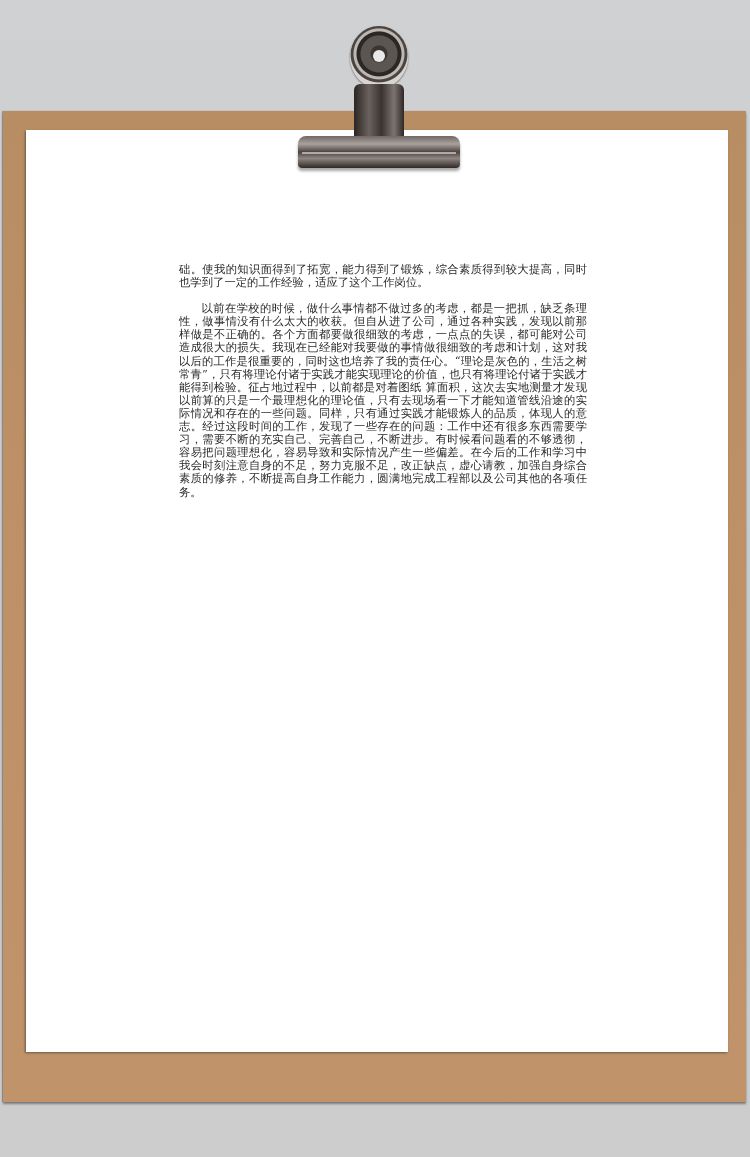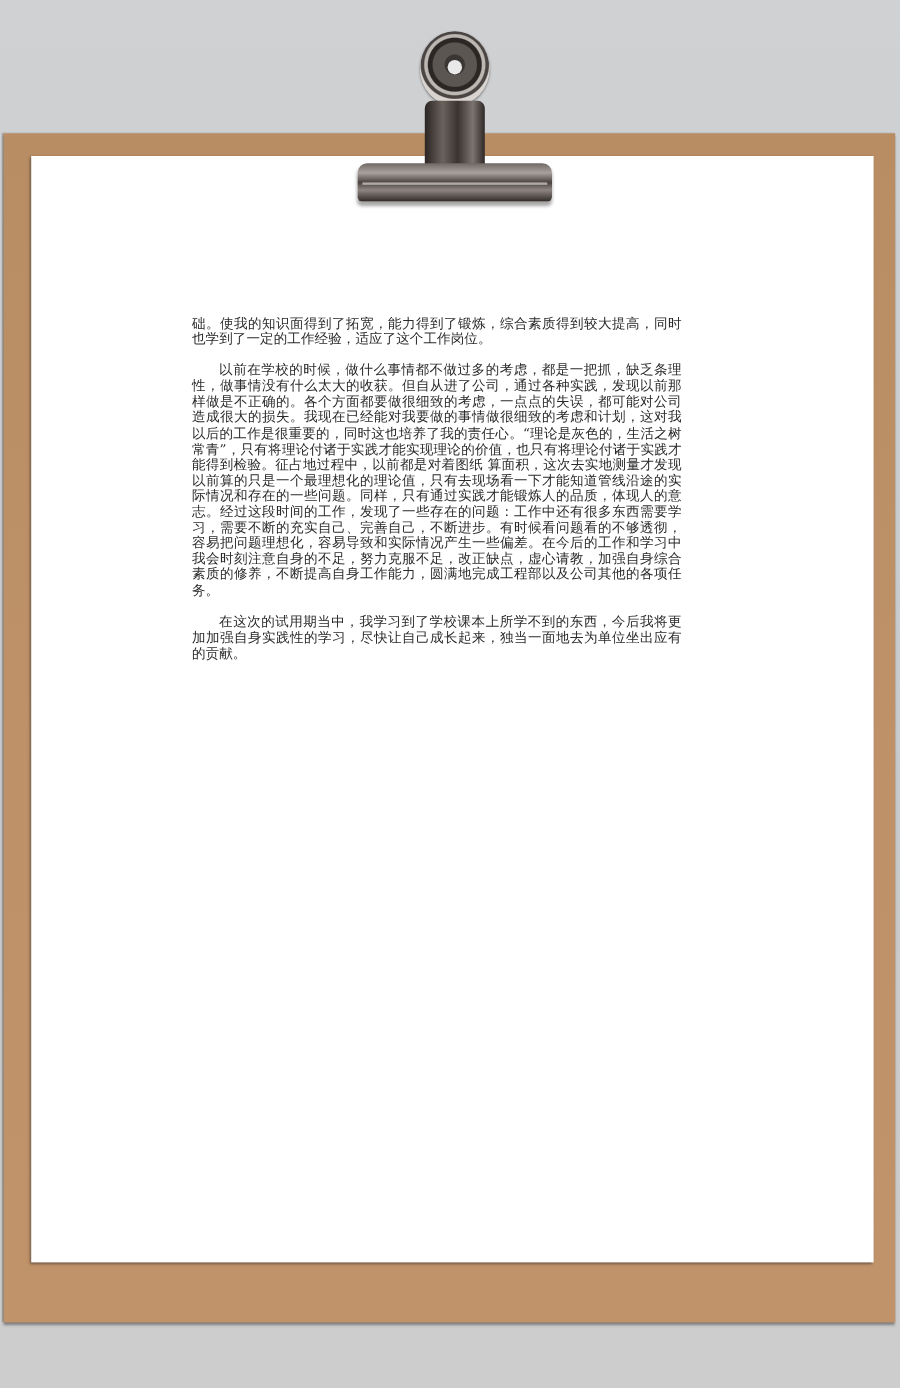--- a/index.html
+++ b/index.html
@@ -12,21 +12,21 @@
       position: absolute; left: 3px; top: 111px; width: 743px; height: 991px;
       background: linear-gradient(180deg, #b98d63 0%, #be9169 50%, #c0936a 100%);
       box-shadow: 0 2px 2px rgba(60,60,60,0.55), -1px 0 1px rgba(80,80,80,0.4);
     }
     .paper {
       position: absolute; left: 26px; top: 130px; width: 702px; height: 922px;
       background: #ffffff;
       box-shadow: -1px 1px 2px rgba(40,40,40,0.55);
     }
     .text-block {
-      position: absolute; left: 160px; top: 263px; width: 408px;
+      position: absolute; left: 179px; top: 263px; width: 408px;
       font-size: 11.3px; line-height: 13.1px; color: #2a2a2a;
       text-align: justify; letter-spacing: 0.05px;
     }
     .text-block p { margin: 0 0 13px 0; }
     .text-block p.indent { text-indent: 2em; }
     
     .clip { position: absolute; left: 296px; top: 24px; width: 166px; height: 146px; }
     .clip-ring {
       position: absolute; left: 54px; top: 2px; width: 58px; height: 62px; border-radius: 50%;
       background: radial-gradient(circle at 50% 45%, #3a3634 0 8px, #5c5652 9px 18px, #2b2725 19px 22px, #bdb7b2 23px 25px, #4a4542 26px 28px, #d9d4cf 29px);
@@ -61,14 +61,13 @@
   <div class="clip-ring"></div>
   <div class="clip-hole"></div>
   <div class="clip-neck"></div>
   <div class="clip-base"></div>
   <div class="clip-base-line"></div>
 </div>
 
 <div class="text-block">
   <p>础。使我的知识面得到了拓宽，能力得到了锻炼，综合素质得到较大提高，同时也学到了一定的工作经验，适应了这个工作岗位。</p>
   <p class="indent">以前在学校的时候，做什么事情都不做过多的考虑，都是一把抓，缺乏条理性，做事情没有什么太大的收获。但自从进了公司，通过各种实践，发现以前那样做是不正确的。各个方面都要做很细致的考虑，一点点的失误，都可能对公司造成很大的损失。我现在已经能对我要做的事情做很细致的考虑和计划，这对我以后的工作是很重要的，同时这也培养了我的责任心。“理论是灰色的，生活之树常青”，只有将理论付诸于实践才能实现理论的价值，也只有将理论付诸于实践才能得到检验。征占地过程中，以前都是对着图纸 算面积，这次去实地测量才发现以前算的只是一个最理想化的理论值，只有去现场看一下才能知道管线沿途的实际情况和存在的一些问题。同样，只有通过实践才能锻炼人的品质，体现人的意志。经过这段时间的工作，发现了一些存在的问题：工作中还有很多东西需要学习，需要不断的充实自己、完善自己，不断进步。有时候看问题看的不够透彻，容易把问题理想化，容易导致和实际情况产生一些偏差。在今后的工作和学习中我会时刻注意自身的不足，努力克服不足，改正缺点，虚心请教，加强自身综合素质的修养，不断提高自身工作能力，圆满地完成工程部以及公司其他的各项任务。</p>
-  <p class="indent">在这次的试用期当中，我学习到了学校课本上所学不到的东西，今后我将更加加强自身实践性的学习，尽快让自己成长起来，独当一面地去为单位坐出应有的贡献。</p>
 </div>
 
 </body></html>

